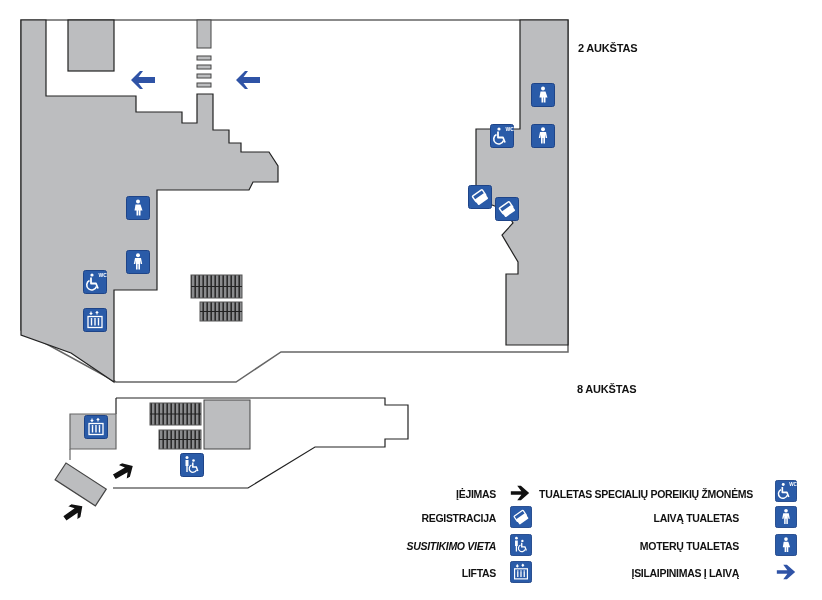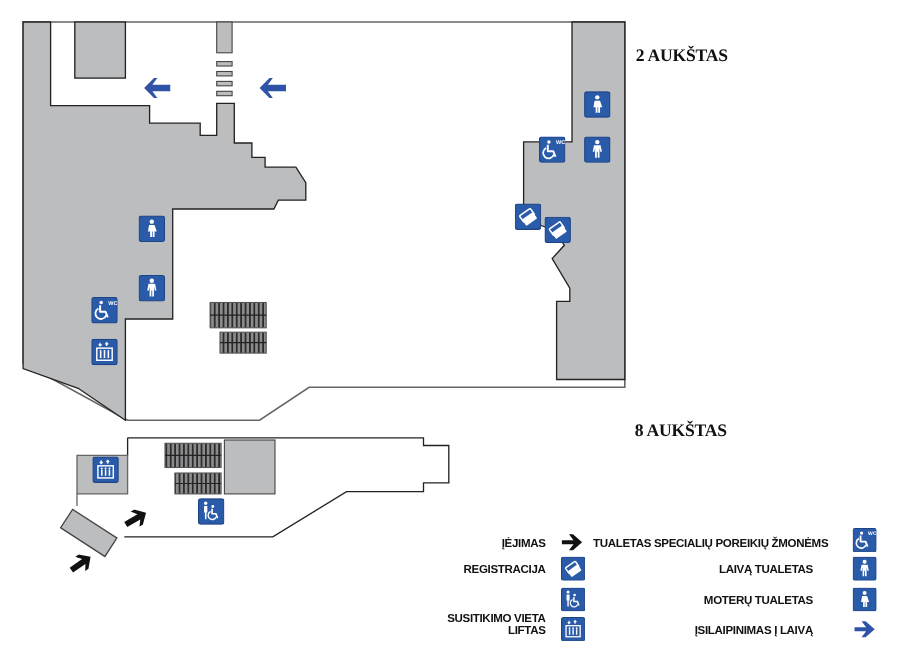--- a/index.html
+++ b/index.html
@@ -1,18 +1,18 @@
 <!DOCTYPE html>
 <html><head>
 <meta charset="utf-8">
 <style>
   html, body { margin: 0; padding: 0; background: #ffffff; }
   body { width: 822px; height: 600px; position: relative; overflow: hidden; font-family: "Liberation Sans", sans-serif; }
   svg.map { position: absolute; left: 0; top: 0; }
-  .floor-label { position: absolute; font-family: Liberation Serif, serif; font-weight: bold; font-size: 16px; color: #111; letter-spacing: -0.2px; }
+  .floor-label { position: absolute; font-family: Liberation Sans, sans-serif; font-weight: bold; font-size: 11px; color: #111; letter-spacing: -0.2px; }
   .legend-label { position: absolute; font-family: "Liberation Sans", sans-serif; font-weight: bold; font-size: 10.5px; color: #111; white-space: nowrap; letter-spacing: -0.3px; }
   .legend-label.right { text-align: center; }
   .sym { position: absolute; width: 22px; height: 22px; }
   .sym svg { width: 22px; height: 22px; display: block; }
 </style>
 </head>
 <body>
 
 <svg class="map" width="822" height="600" viewBox="0 0 822 600">
   <defs>
@@ -160,21 +160,21 @@
       </svg>
   </div>
 
   <div class="legend-label right" style="right:326px; top:512px;">REGISTRACIJA</div>
   <div class="sym" style="left:510px; top:506px;">
     <svg viewBox="0 0 24 24">
         <use href="#reg"></use>
       </svg>
   </div>
 
-  <div class="legend-label right" style="right:326px; top:556px;">SUSITIKIMO VIETA</div>
+  <div class="legend-label right" style="right:326px; top:540px;font-style:italic;">SUSITIKIMO VIETA</div>
   <div class="sym" style="left:510px; top:534px;">
     <svg viewBox="0 0 24 24">
         <use href="#meet"></use>
       </svg>
   </div>
 
   <div class="legend-label right" style="right:326px; top:567px;">LIFTAS</div>
   <div class="sym" style="left:510px; top:561px;">
     <svg viewBox="0 0 24 24">
         <use href="#lift"></use>

